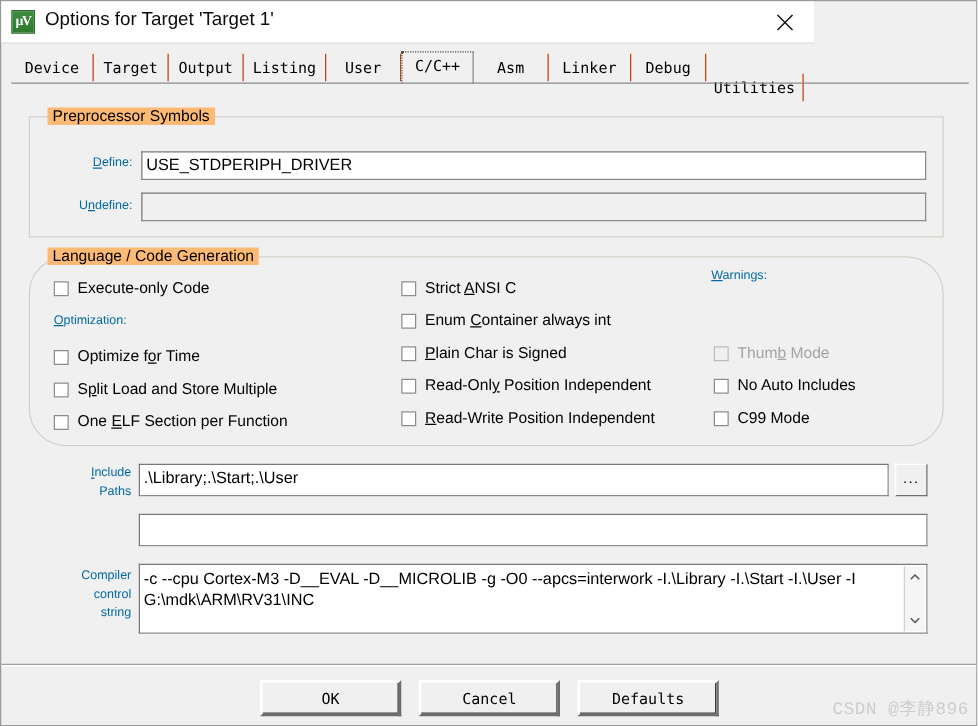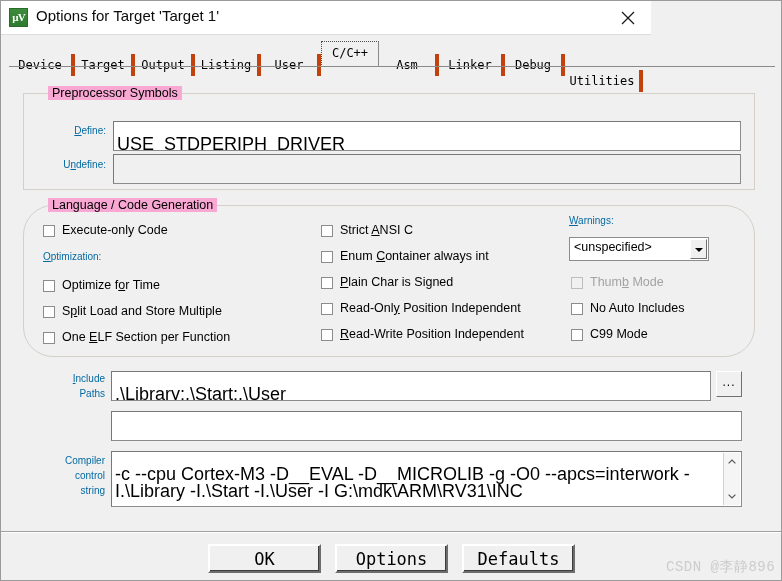--- a/index.html
+++ b/index.html
@@ -65,28 +65,28 @@
   .close-btn svg { position:absolute; left:16px; top:10px; }
 
   
   .tabstrip {
     position: absolute;
     left: 8px; top: 40px;
     width: 766px; height: 26px;
   }
   .tab {
     position: absolute;
-    top: 13px;
+    top: 2px;
     height: 22px;
     font-family: "DejaVu Sans Mono", "Liberation Mono", monospace;
     font-size: 12px;
     color: #000000;
     line-height: 22px;
     text-align: center;
-    border-right: 4px solid #c2410c;
+    border-right: 1px solid #c2410c;
     box-sizing: border-box;
     white-space: nowrap;
   }
   .tab.selected {
     top: 0px;
     height: 26px;
     line-height: 22px;
     background: #f0f0f0;
     border: 1px dotted #4d4d4d;
     border-bottom: none;
@@ -102,22 +102,22 @@
   
   .group {
     position: absolute;
     border: 1px solid #d4d0c8;
     box-sizing: border-box;
     background: transparent;
   }
   .group-title {
     position: absolute;
     top: -8px;
-    left: 24px;
-    background: #f9a8d4;
+    left: 14px;
+    background: #fdba74;
     padding: 0 4px;
     font-size: 12.5px;
     color: #000000;
     white-space: nowrap;
   }
 
   
   .lbl {
     position: absolute;
     font-size: 10px;
@@ -128,23 +128,23 @@
   .lbl u { text-decoration: underline; }
 
   
   .tbox {
     position: absolute;
     background: #ffffff;
     border: 1px solid #8c8c8c;
     border-top-color: #787878;
     border-left-color: #787878;
     box-sizing: border-box;
-    font-size: 18px;
-    color: #000000;
-    padding: 14px 3px;
+    font-size: 13px;
+    color: #000000;
+    padding: 2px 3px;
     line-height: 16px;
     overflow: hidden;
     white-space: nowrap;
   }
   .tbox.disabled {
     background: #f0f0f0;
     color: #8b8b8b;
   }
   .tbox.multiline { white-space: normal; line-height: 17px; }
 
@@ -253,21 +253,21 @@
     background: linear-gradient(180deg,#a0a0a0 0%, #a0a0a0 50%, #ffffff 50%, #ffffff 100%);
   }
   .btn {
     position: absolute;
     background: #f0f0f0;
     border: 2px solid;
     border-color: #ffffff #6d6d6d #6d6d6d #ffffff;
     box-shadow: inset -1px -1px 0 #3d3d3d;
     box-sizing: border-box;
     font-family: "DejaVu Sans Mono", "Liberation Mono", monospace;
-    font-size: 17px;
+    font-size: 12px;
     color: #000000;
     text-align: center;
     cursor: default;
   }
   .btn .btxt {
     position: absolute;
     left: 0; right: 0; top: 50%;
     transform: translateY(-50%);
     line-height: 14px;
   }
@@ -374,26 +374,20 @@
     <span class="box"></span>
     <span class="cblabel">Read-Onl<u>y</u> Position Independent</span>
   </div>
   <div class="cb" style="left:320px; top:326px;">
     <span class="box"></span>
     <span class="cblabel"><u>R</u>ead-Write Position Independent</span>
   </div>
 
   <div class="lbl" style="left:568px; top:214px;">
     <u>W</u>arnings:
-  </div>
-  <div class="combo" style="left:568px; top:236px; width:140px; height:24px;">
-    <span class="val">&lt;unspecified&gt;</span>
-    <span class="arrowbtn">
-        <span class="tri"></span>
-      </span>
   </div>
 
   <div class="cb disabled" style="left:570px; top:274px;">
     <span class="box"></span>
     <span class="cblabel">Thum<u>b</u> Mode</span>
   </div>
   <div class="cb" style="left:570px; top:300px;">
     <span class="box"></span>
     <span class="cblabel">No Auto Includes</span>
   </div>
@@ -430,21 +424,21 @@
       </span>
     </span>
   </div>
 
   <div class="hr"></div>
 
   <div class="btn" style="left:207px; top:543px; width:113px; height:29px;">
     <span class="btxt">OK</span>
   </div>
   <div class="btn" style="left:334px; top:543px; width:113px; height:29px;">
-    <span class="btxt">Options</span>
+    <span class="btxt">Cancel</span>
   </div>
   <div class="btn" style="left:461px; top:543px; width:113px; height:29px;">
     <span class="btxt">Defaults</span>
   </div>
   <div class="btn flat" style="left:657px; top:543px; width:113px; height:29px;">
     <span class="btxt" style="top:12px; transform:none;">Help</span>
   </div>
 
   <div class="watermark" style="left:665px; top:557px;">CSDN @李静896</div>
 

